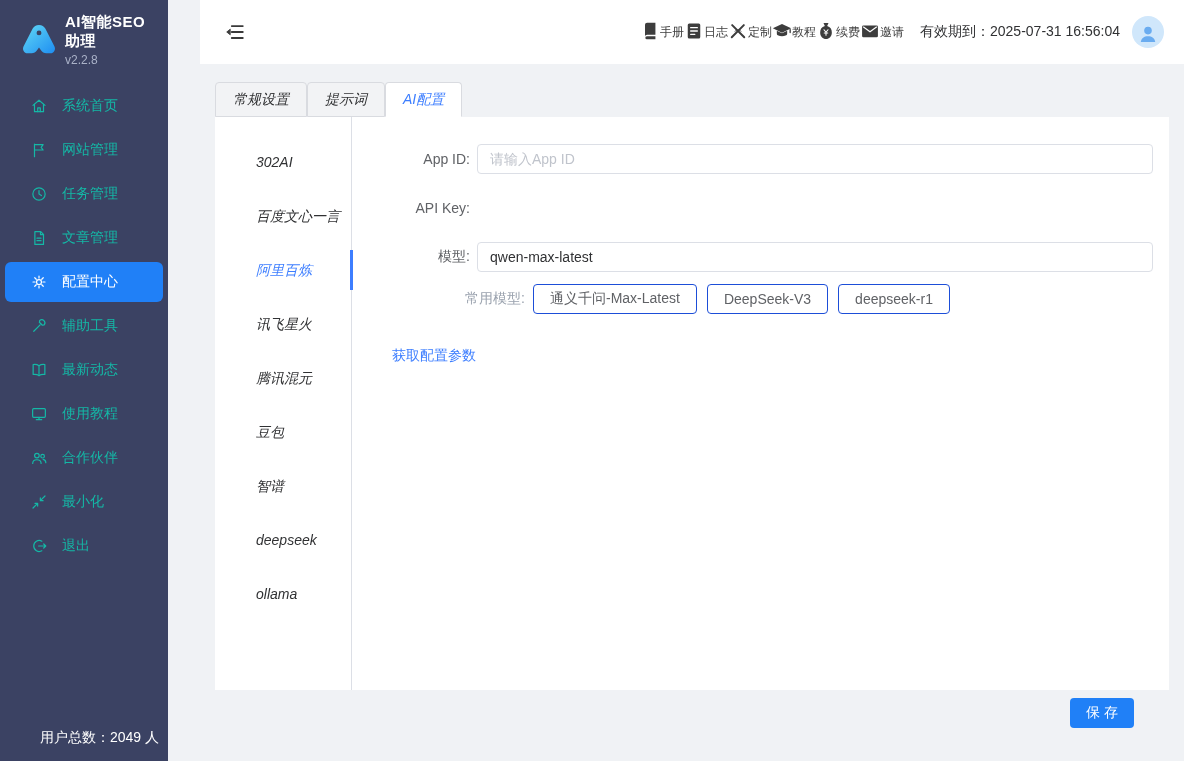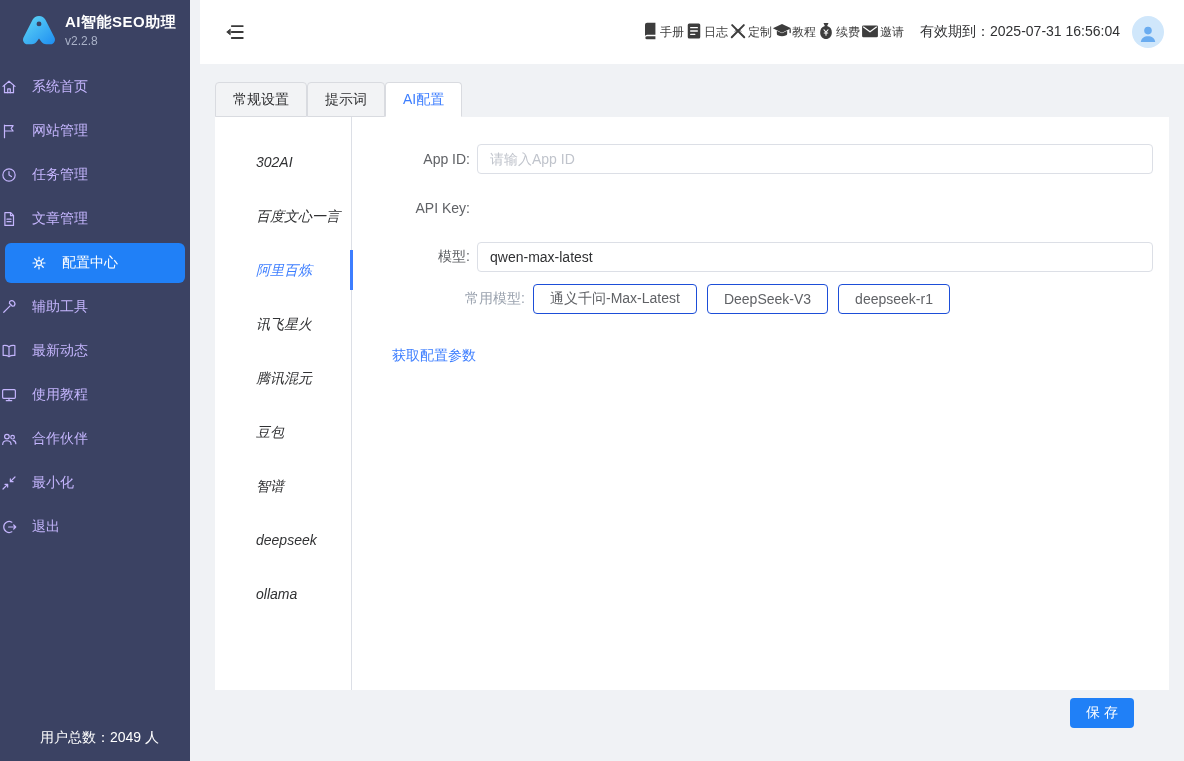--- a/index.html
+++ b/index.html
@@ -6,32 +6,32 @@
   html,body { width:1184px; height:761px; }
   body {
     font-family: "Liberation Sans", "DejaVu Sans", sans-serif;
     background:#f0f2f5; overflow:hidden; position:relative;
     color:#303133; font-size:14px;
   }
   .interact { cursor:pointer; }
 
   
   .sidebar {
-    position:absolute; left:0; top:0; width:190px; height:761px;
+    position:absolute; left:0; top:0; width:168px; height:761px;
     background:#3b4263; color:#bfc6d8; z-index:5;
   }
   .logo { display:flex; align-items:center; padding:13px 10px 9px 20px; }
   .logo-mark { width:38px; height:34px; flex:none; margin-right:7px; }
   .logo-mark svg { width:100%; height:100%; display:block; }
   .logo-title { color:#fff; font-size:15px; font-weight:bold; letter-spacing:.5px; }
   .logo-ver { color:#aab2c8; font-size:12px; margin-top:2px; }
   .menu { margin-top:8px; }
   .menu-item {
-    display:flex; align-items:center; height:44px; 
-    font-size:14px; color:#c4b5fd;
+    display:flex; align-items:center; height:44px; padding-left:30px;
+    font-size:14px; color:#14b8a6;
   }
   .menu-item .mi-icon { width:18px; height:18px; margin-right:14px; flex:none; }
   .menu-item .mi-icon svg { width:100%; height:100%; display:block; }
   .menu-item.active {
     background:#2080f7; color:#fff; margin:2px 5px; height:40px;
     padding-left:25px; border-radius:6px;
   }
   .sidebar-footer {
     position:absolute; bottom:14px; left:0; width:100%;
     padding-left:40px; color:#fff; font-size:14px;
@@ -53,21 +53,21 @@
   .h-action .ha-icon svg { width:100%; height:100%; display:block; }
   .expiry { font-size:14px; color:#303133; margin:0 12px 0 16px; white-space:nowrap; }
   .avatar {
     width:32px; height:32px; border-radius:50%; background:#d0e7fb;
     color:#6aacf0; display:flex; align-items:center; justify-content:center; overflow:hidden;
   }
   .avatar svg { width:24px; height:24px; margin-top:3px; }
 
   
   .main { position:absolute; left:200px; top:64px; width:984px; height:697px; }
-  .tabs { display:flex; margin:18px 8px 0 15px; height:35px; }
+  .tabs { display:flex; margin:18px 8px 0 15px; height:35px;font-style:italic; }
   .tab {
     padding:0 17px; line-height:33px; font-size:14px; color:#303133;
     background:#f2f3f5; border:1px solid #d9dbe0; border-radius:4px 4px 0 0;
     white-space:nowrap;
   }
   .tab.active { background:#fff; color:#3d7eff; border-bottom-color:#fff; }
   .card {
     margin:0 15px; background:#fff; height:573px; display:flex; overflow:hidden;
   }
   .providers { width:137px; flex:none; padding:18px 0 0 25px; border-right:1px solid #dcdfe6;font-style:italic; }

